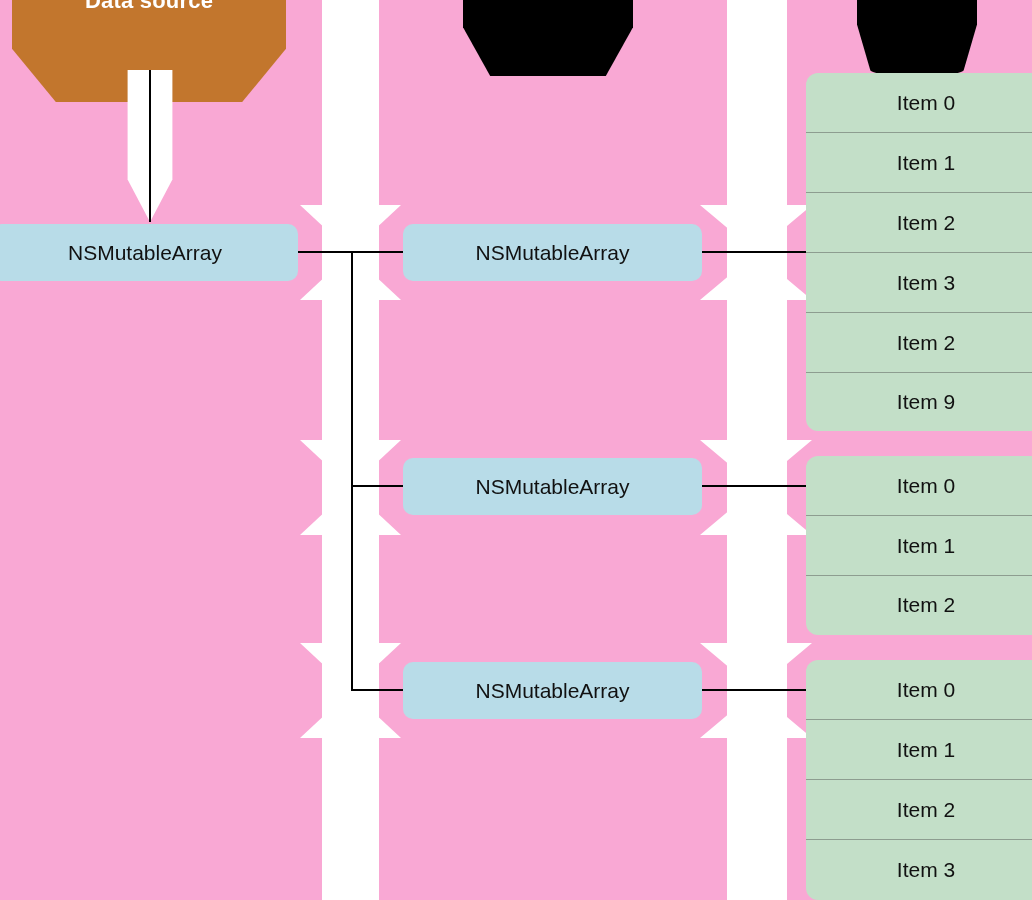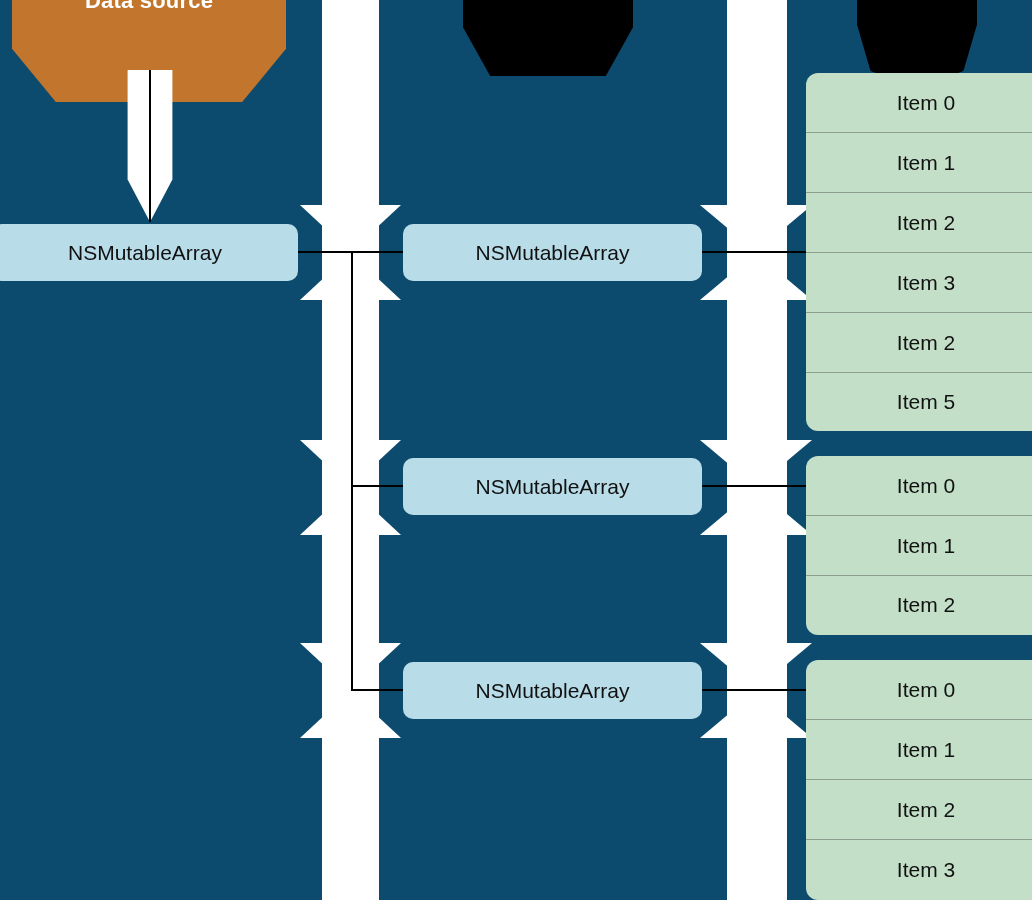--- a/index.html
+++ b/index.html
@@ -4,21 +4,21 @@
 <style>
   html, body {
     margin: 0;
     padding: 0;
     background: #7f7f7f;
   }
   #stage {
     position: relative;
     width: 1032px;
     height: 900px;
-    background: #0c4a6e;
+    background: #f9a8d4;
     overflow: hidden;
     font-family: "Liberation Sans", sans-serif;
   }
 
   
   .banner {
     position: absolute;
     display: flex;
     align-items: flex-start;
     justify-content: center;
@@ -217,21 +217,21 @@
     <div class="item-cell" style="height:60px;">
         <span>Item 2</span>
       </div>
     <div class="item-cell" style="height:60px;">
         <span>Item 3</span>
       </div>
     <div class="item-cell" style="height:60px;">
         <span>Item 2</span>
       </div>
     <div class="item-cell" style="height:58px;">
-        <span>Item 5</span>
+        <span>Item 9</span>
       </div>
   </div>
 
   <div class="item-group" style="left:806px; top:456px; width:240px; height:179px;">
     <div class="item-cell" style="height:60px;">
         <span>Item 0</span>
       </div>
     <div class="item-cell" style="height:60px;">
         <span>Item 1</span>
       </div>

